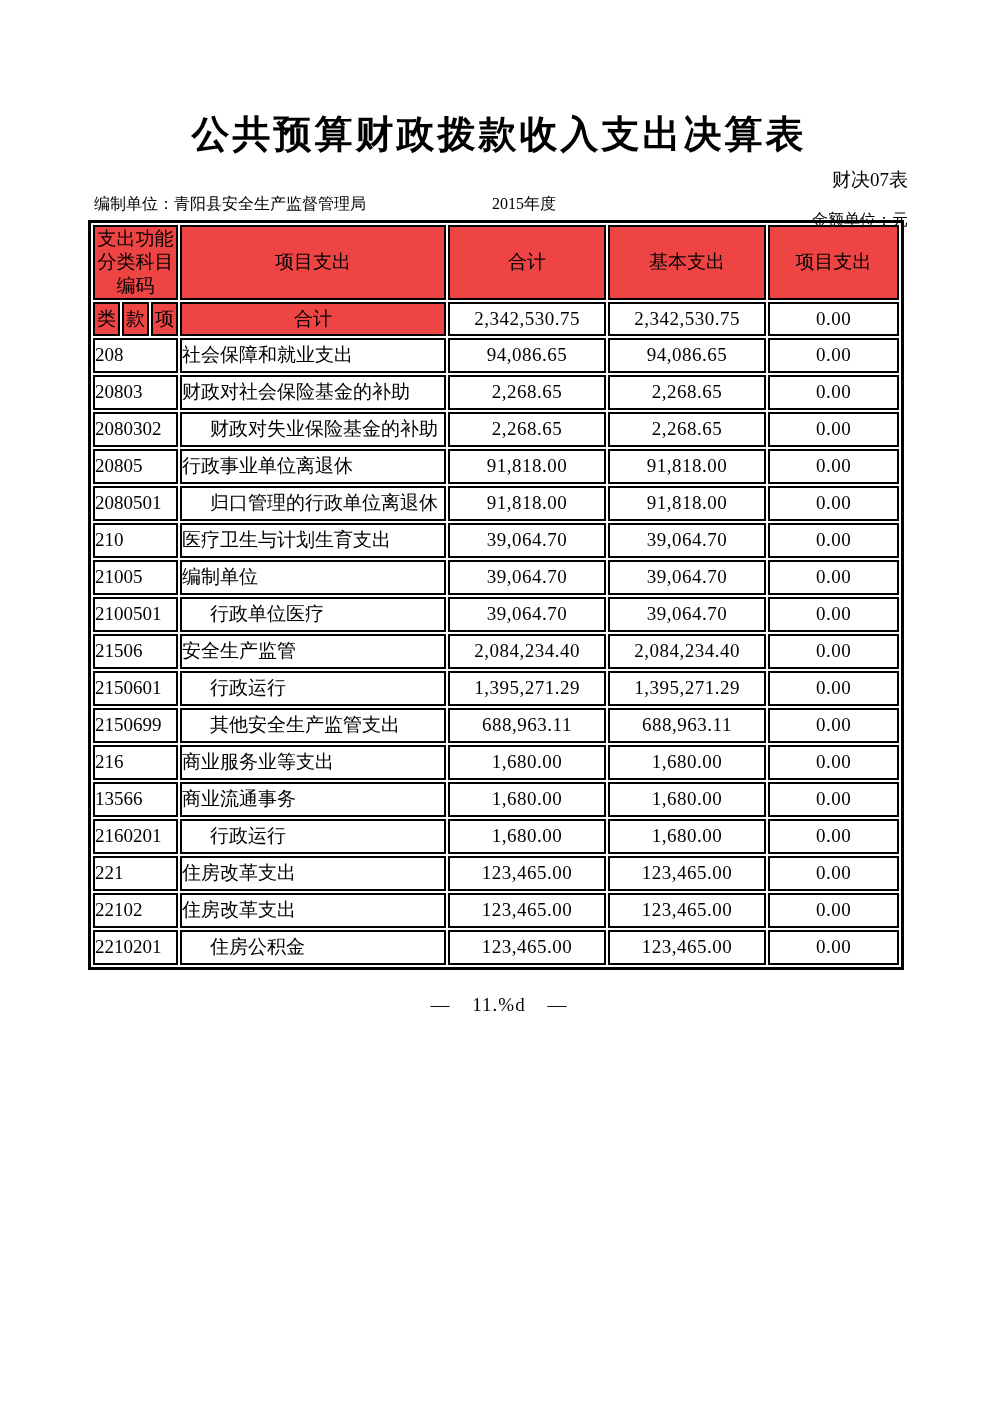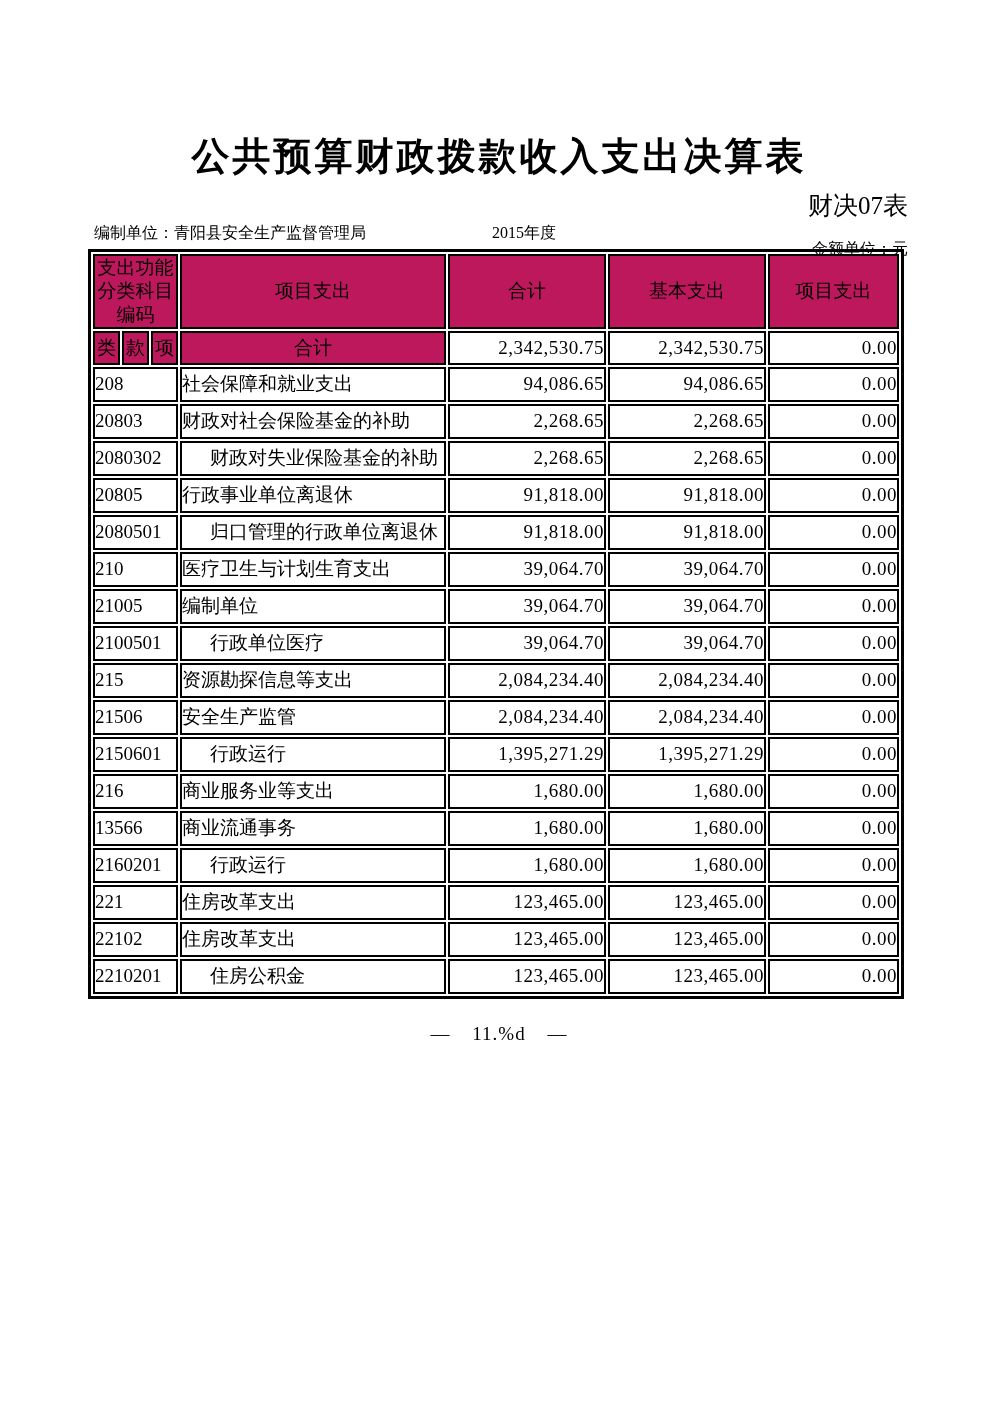--- a/index.html
+++ b/index.html
@@ -4,37 +4,36 @@
 <style>
   html, body { margin: 0; padding: 0; background: #ffffff; }
   .page {
     position: relative;
     width: 992px;
     height: 1248px;
     background: #ffffff;
     color: #000000;
     font-family: "Liberation Serif", "DejaVu Serif", serif;
     overflow: hidden;
-    margin-top: 22px;
   }
   .content {
     margin-left: 88px;
     width: 822px;
   }
   .title {
     padding-top: 112px;
     font-size: 38px;
     font-weight: bold;
     text-align: center;
     letter-spacing: 3px;
     line-height: 1.2;
   }
   .form-code {
     text-align: right;
-    font-size: 25px;
+    font-size: 19px;
     margin-top: 9px;
     padding-right: 2px;
   }
   .info-line {
     position: relative;
     height: 26px;
     font-size: 16px;
     margin-top: 1px;
   }
   .info-left  { position: absolute; left: 6px; top: 0; }
@@ -56,31 +55,31 @@
     padding: 0;
     vertical-align: middle;
     overflow: hidden;
     white-space: nowrap;
   }
   tr.hdr1 th {
     height: 72px;
     text-align: center;
     white-space: normal;
   }
-  th.gray { background: #be185d; }
+  th.gray { background: #ef4444; }
   .code-hdr-inner {
     width: 78px;
     margin: 0 auto;
     text-align: center;
     line-height: 1.25;
     white-space: normal;
   }
   tr.hdr2 th { height: 34px; text-align: center; }
   td.num {
-    text-align: right;
+    text-align: center;
     padding-right: 5px;
     letter-spacing: 0.5px;
   }
   td.code {
     text-align: left;
     padding-left: 3px;
     height: 35px;
   }
   td.name { text-align: left; padding-left: 5px; }
   td.name.indent { padding-left: 28px; }
@@ -189,41 +188,41 @@
     <td class="num">0.00</td>
   </tr>
           <tr>
     <td class="code" colspan="3">2100501</td>
     <td class="name indent">行政单位医疗</td>
     <td class="num">39,064.70</td>
     <td class="num">39,064.70</td>
     <td class="num">0.00</td>
   </tr>
           <tr>
-    <td class="code" colspan="3">215</td>
-    <td class="name">资源勘探信息等支出</td>
-    <td class="num">2,084,234.40</td>
-    <td class="num">2,084,234.40</td>
-    <td class="num">0.00</td>
-  </tr>
-          <tr>
     <td class="code" colspan="3">21506</td>
     <td class="name">安全生产监管</td>
     <td class="num">2,084,234.40</td>
     <td class="num">2,084,234.40</td>
     <td class="num">0.00</td>
   </tr>
           <tr>
     <td class="code" colspan="3">2150601</td>
     <td class="name indent">行政运行</td>
     <td class="num">1,395,271.29</td>
     <td class="num">1,395,271.29</td>
     <td class="num">0.00</td>
   </tr>
           <tr>
+    <td class="code" colspan="3">2150699</td>
+    <td class="name indent">其他安全生产监管支出</td>
+    <td class="num">688,963.11</td>
+    <td class="num">688,963.11</td>
+    <td class="num">0.00</td>
+  </tr>
+          <tr>
     <td class="code" colspan="3">216</td>
     <td class="name">商业服务业等支出</td>
     <td class="num">1,680.00</td>
     <td class="num">1,680.00</td>
     <td class="num">0.00</td>
   </tr>
           <tr>
     <td class="code" colspan="3">13566</td>
     <td class="name">商业流通事务</td>
     <td class="num">1,680.00</td>

